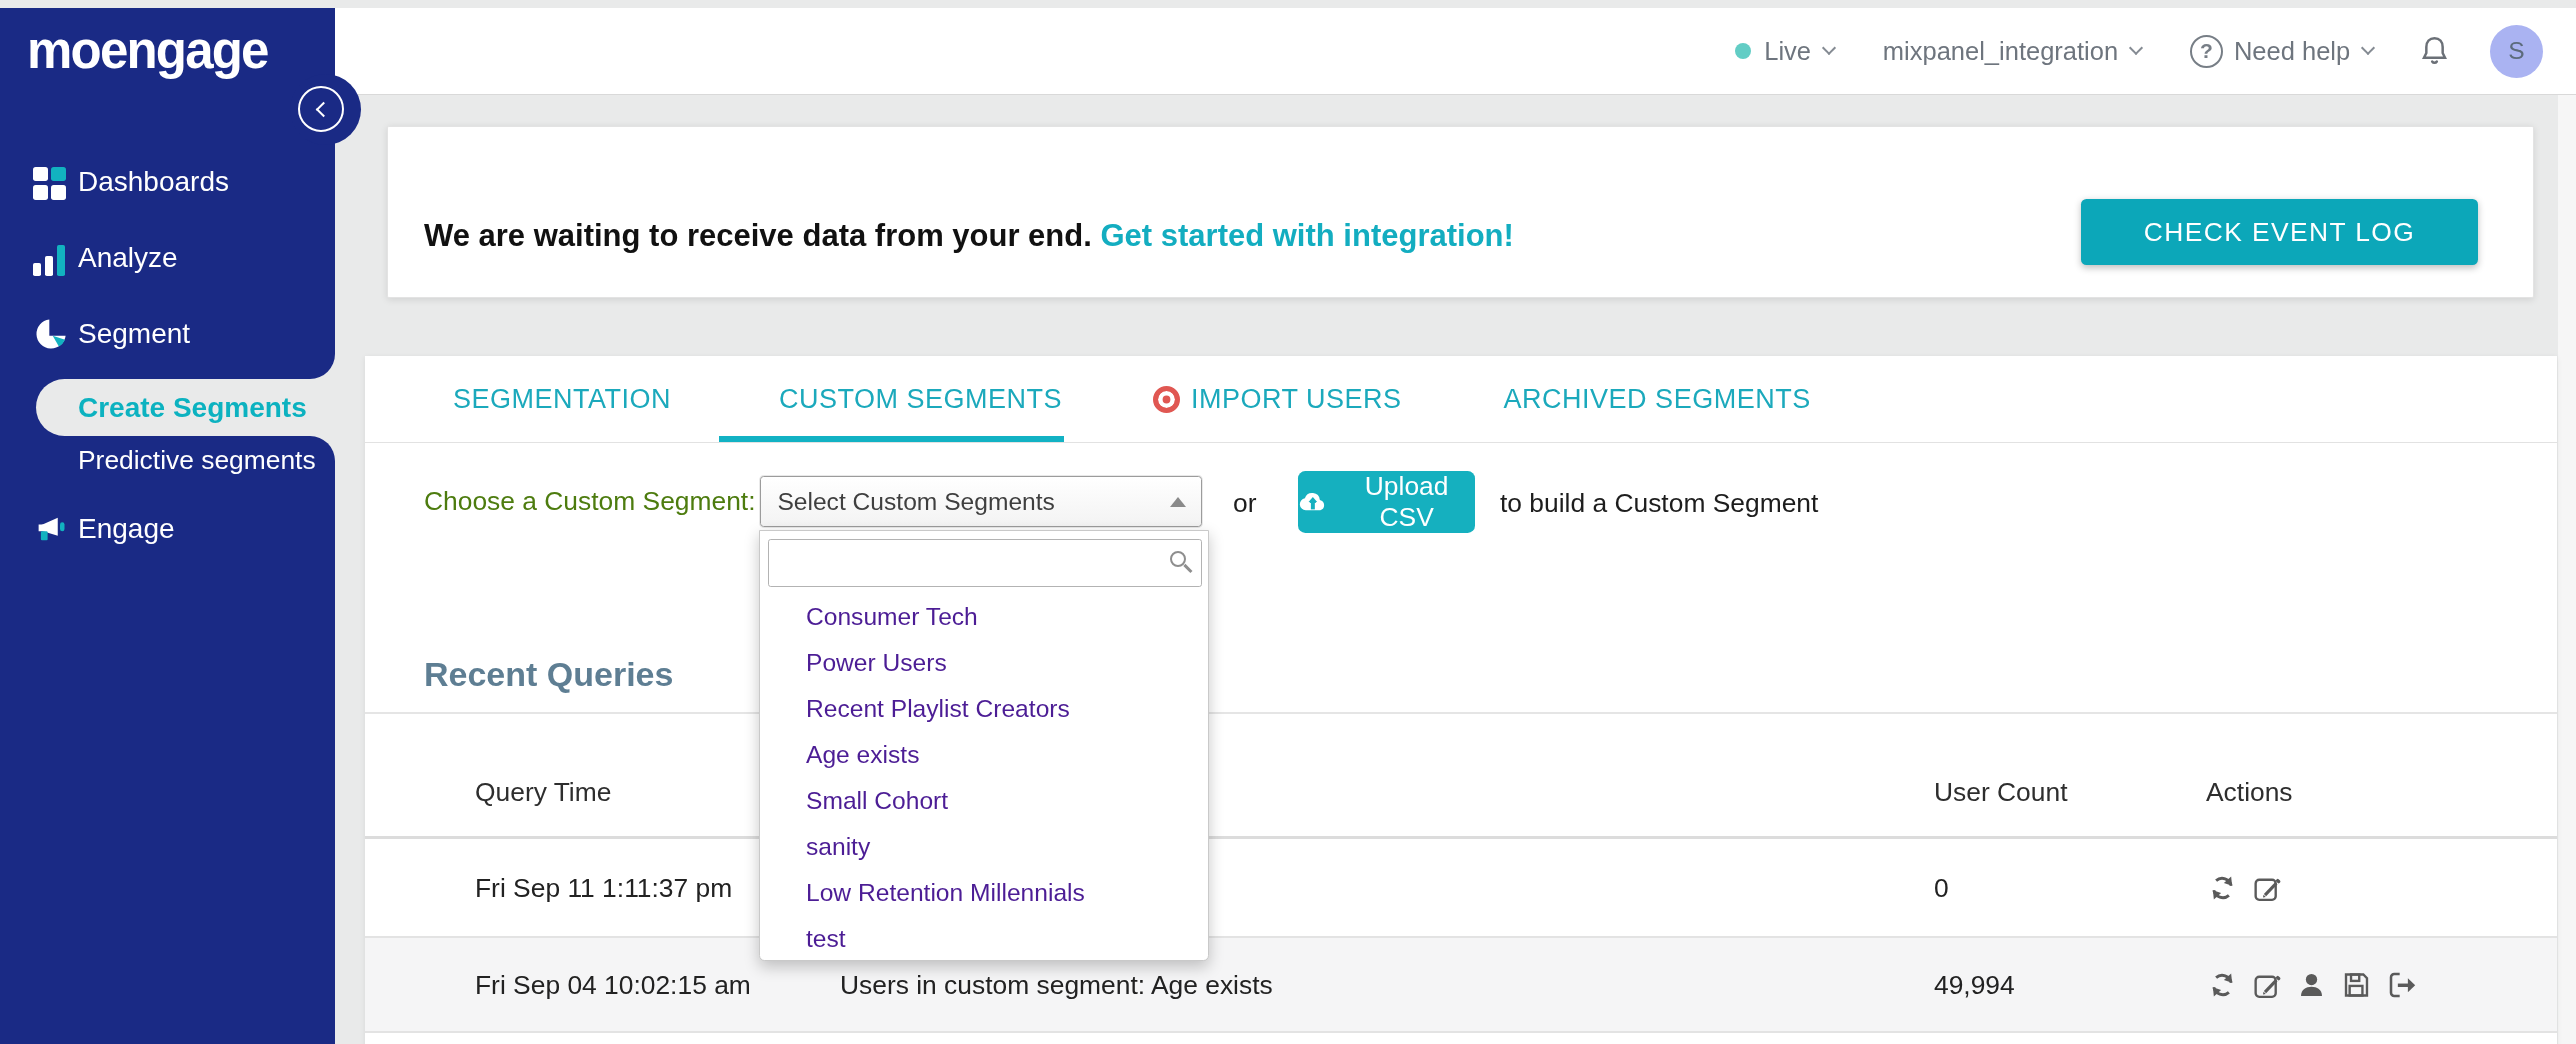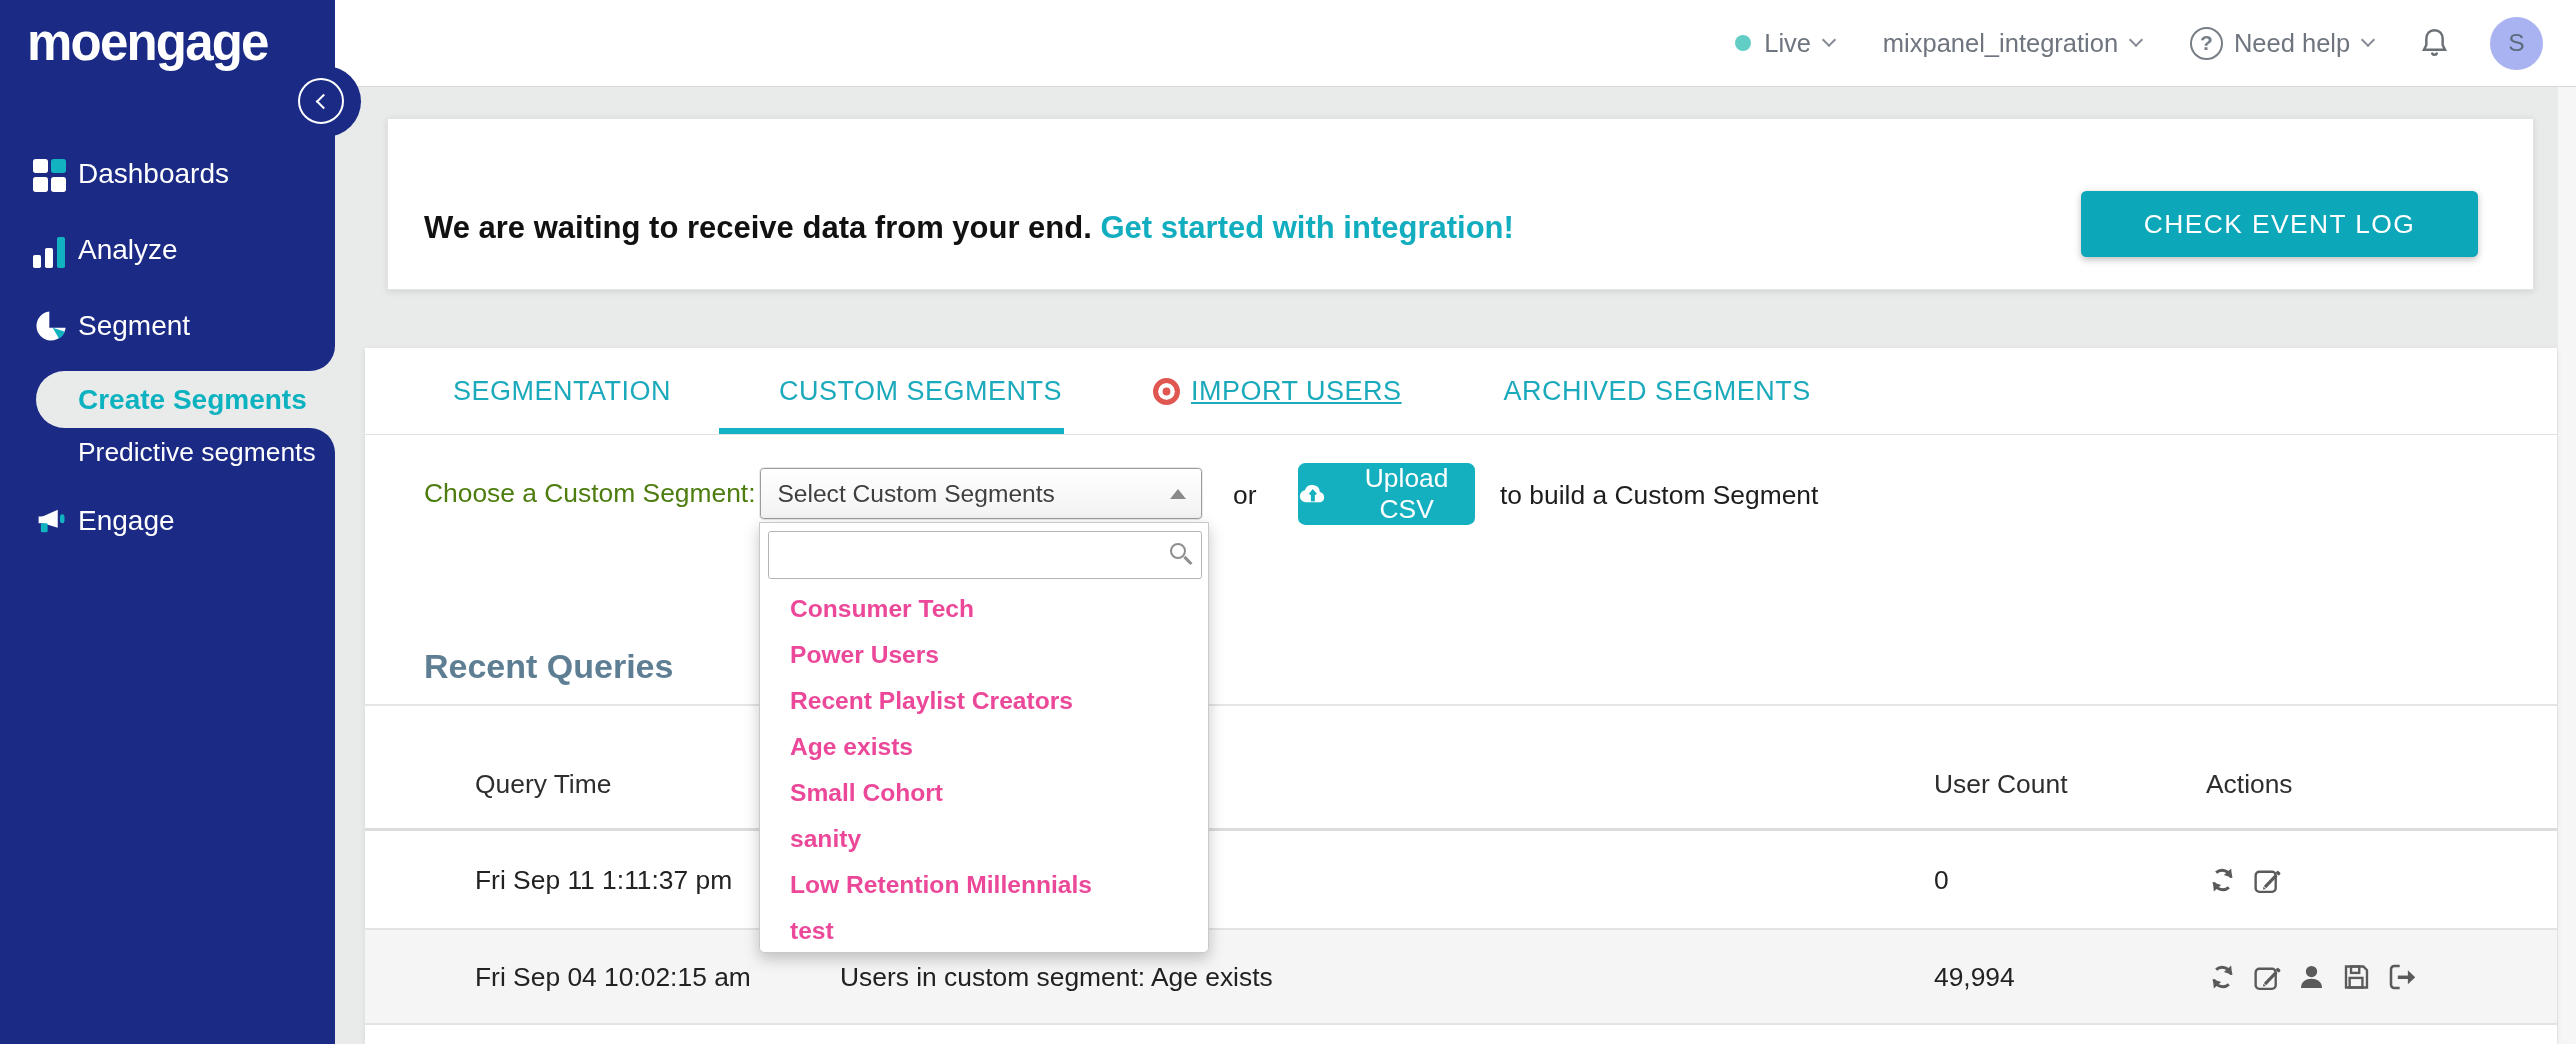--- a/index.html
+++ b/index.html
@@ -1,18 +1,18 @@
 <!DOCTYPE html>
 <html style="font-size:14.6px"><head>
 <meta charset="utf-8">
 <style>
   * { margin:0; padding:0; box-sizing:border-box; }
   html,body { width:2576px; height:1045px; }
   body { font-family:"Liberation Sans", sans-serif; background:#e9eaea; overflow:hidden; }
-  .page { position:relative; width:2576px; height:1030px; background:#e9eaea; }
+  .page { position:relative; width:2576px; height:1030px; background:#e9eaea;margin-top:8px; }
 
   
   .sidebar { position:absolute; left:0; top:0; width:335px; height:1045px; background:#1a2a85; z-index:40; }
   .logo { position:absolute; left:27px; top:12.8px; color:#fff; font-size:51px; font-weight:800; letter-spacing:-1.8px; }
   .collapse-bump { position:absolute; left:290px; top:66px; width:71px; height:71px; background:#1a2a85; border-radius:50%; }
   .collapse-btn { position:absolute; left:298px; top:78px; width:46px; height:46px; border:2.7px solid #fff; border-radius:50%; display:flex; align-items:center; justify-content:center; cursor:pointer; }
   .chev-left { width:11px; height:11px; border-left:2.7px solid #fff; border-bottom:2.7px solid #fff; transform:rotate(45deg); margin-left:4.6px; }
   .nav-item { position:absolute; left:0; width:335px; height:55px; display:flex; align-items:center; color:#fff; font-size:28px; cursor:pointer; }
   .nav-item .ico { position:absolute; left:33px; width:36px; height:36px; display:flex; align-items:flex-end; }
   .nav-item .lbl { position:absolute; left:78px; }
@@ -50,21 +50,21 @@
   .banner { position:absolute; left:387px; top:118px; width:2147px; height:172px; background:#fff; border:0.9px solid #e3e3e3; box-shadow:0 1.8px 7.3px rgba(0,0,0,.10); border-radius:1.8px; z-index:5; }
   .banner-title { position:absolute; left:36px; top:29px; font-size:40px; font-weight:300; color:#1c1c1c; }
   .banner-line { position:absolute; left:36px; top:91px; font-size:31px; font-weight:700; color:#111; }
   .banner-link { color:#13adc0; cursor:pointer; }
   .btn-event-log { position:absolute; right:55px; top:72px; width:397px; height:66px; background:#0ca7b9; border:none; border-radius:5.5px; color:#fff; font-size:26.4px; letter-spacing:1.4px; font-family:"Liberation Sans",sans-serif; box-shadow:0 2.7px 7.3px rgba(0,0,0,.25); cursor:pointer; }
 
   
   .main-card { position:absolute; left:365px; top:348px; width:2192px; height:696px; background:#fff; box-shadow:0 0.9px 5.5px rgba(0,0,0,.08); z-index:5; }
   .tabs { position:absolute; left:0; top:0; width:100%; height:87px; border-bottom:1.8px solid #e2e2e2; display:flex; align-items:center; }
   .tab { color:#1ba9bc; font-size:27px; letter-spacing:0.5px; cursor:pointer; display:flex; align-items:center; }
-  .tab.t1 { margin-left:88px; } .tab.t2 { margin-left:108px; } .tab.t3 { margin-left:91px;text-decoration:underline; } .tab.t4 { margin-left:102px; }
+  .tab.t1 { margin-left:88px; } .tab.t2 { margin-left:108px; } .tab.t3 { margin-left:91px; } .tab.t4 { margin-left:102px; }
   .tab-underline { position:absolute; left:354px; top:80px; width:345px; height:6.4px; background:#12b2c4; }
   .import-dot { width:27px; height:27px; border-radius:50%; background:#e05752; border:5.5px solid #e05752; box-shadow:inset 0 0 0 4.6px #fff; margin-right:11px; }
 
   .chooser-label { position:absolute; left:59px; top:130px; font-size:26.4px; color:#4d7c0f; }
   .select-box { position:absolute; left:395px; top:120px; width:442px; height:51px; background:linear-gradient(#fff,#f3f3f3); border:0.9px solid #9c9c9c; border-radius:3.6px; display:flex; align-items:center; padding-left:16.4px; font-size:24.6px; color:#3f3f3f; cursor:pointer; box-shadow:0 0 0 0.9px #e8e8e8; }
   .caret-up { position:absolute; right:14.6px; top:20px; width:0; height:0; border-left:8.2px solid transparent; border-right:8.2px solid transparent; border-bottom:10px solid #8a8a8a; }
   .or-text { position:absolute; left:868px; top:132px; font-size:26.4px; color:#1d1d1d; }
   .btn-upload { position:absolute; left:933px; top:115px; width:177px; height:62px; background:#15b0bf; border:none; border-radius:7.3px; color:#fff; font-size:26.4px; font-family:"Liberation Sans",sans-serif; display:flex; align-items:center; justify-content:center; gap:11px; cursor:pointer; }
   .suffix-text { position:absolute; left:1135px; top:132px; font-size:26.4px; color:#1d1d1d; }
 
@@ -84,21 +84,21 @@
   .act { width:31px; height:31px; cursor:pointer; }
   .row-divider { position:absolute; left:0; width:100%; height:1.8px; background:#e3e3e3; }
   .rd1 { top:580px; } .rd2 { top:675px; }
 
   
   .dd-panel { position:absolute; left:759px; top:522px; width:450px; height:431px; background:#fff; border:0.9px solid #c9c9c9; border-radius:0 0 5.5px 5.5px; box-shadow:0 5.5px 14.6px rgba(0,0,0,.22); z-index:60; }
   .dd-search { position:absolute; left:8.2px; top:8.2px; width:434px; height:48px; border:0.9px solid #b3b3b3; border-radius:2.7px; font-size:24px; padding:0 49px 0 12.8px; font-family:"Liberation Sans",sans-serif; outline:none; }
   .mag { position:absolute; right:22px; top:20px; width:16.4px; height:16.4px; border:2.7px solid #8e8e8e; border-radius:50%; }
   .mag::after { content:""; position:absolute; width:10px; height:2.7px; background:#8e8e8e; transform:rotate(45deg); right:-9px; bottom:-4.6px; }
   .dd-list { position:absolute; left:0; top:63px; width:100%; }
-  .dd-opt { height:46px; display:flex; align-items:center; padding-left:30px; font-size:24.6px; color:#ec4899; cursor:pointer;font-weight:bold; }
+  .dd-opt { height:46px; display:flex; align-items:center; padding-left:46px; font-size:24.6px; color:#4c1d95; cursor:pointer; }
 
   .scroll-strip { position:absolute; left:2558px; top:87px; width:18px; height:958px; background:#f6f6f6; }
 </style>
 </head>
 <body>
 
 <div class="page">
 
   <div class="sidebar">
     <div class="logo">moengage</div>

